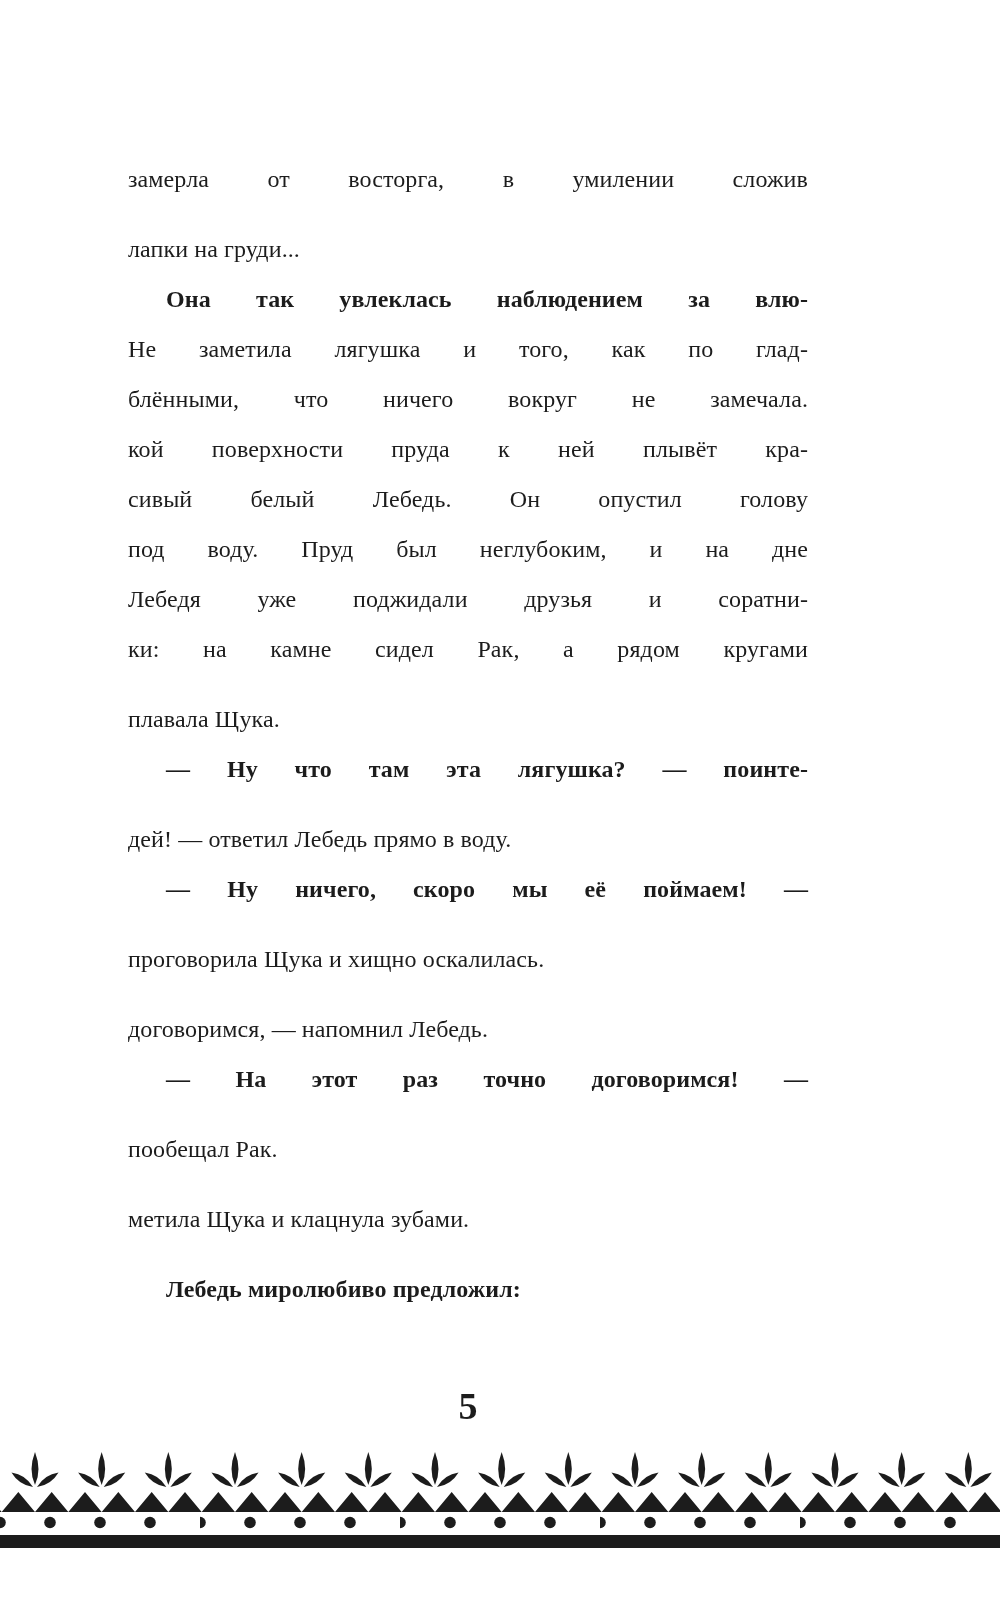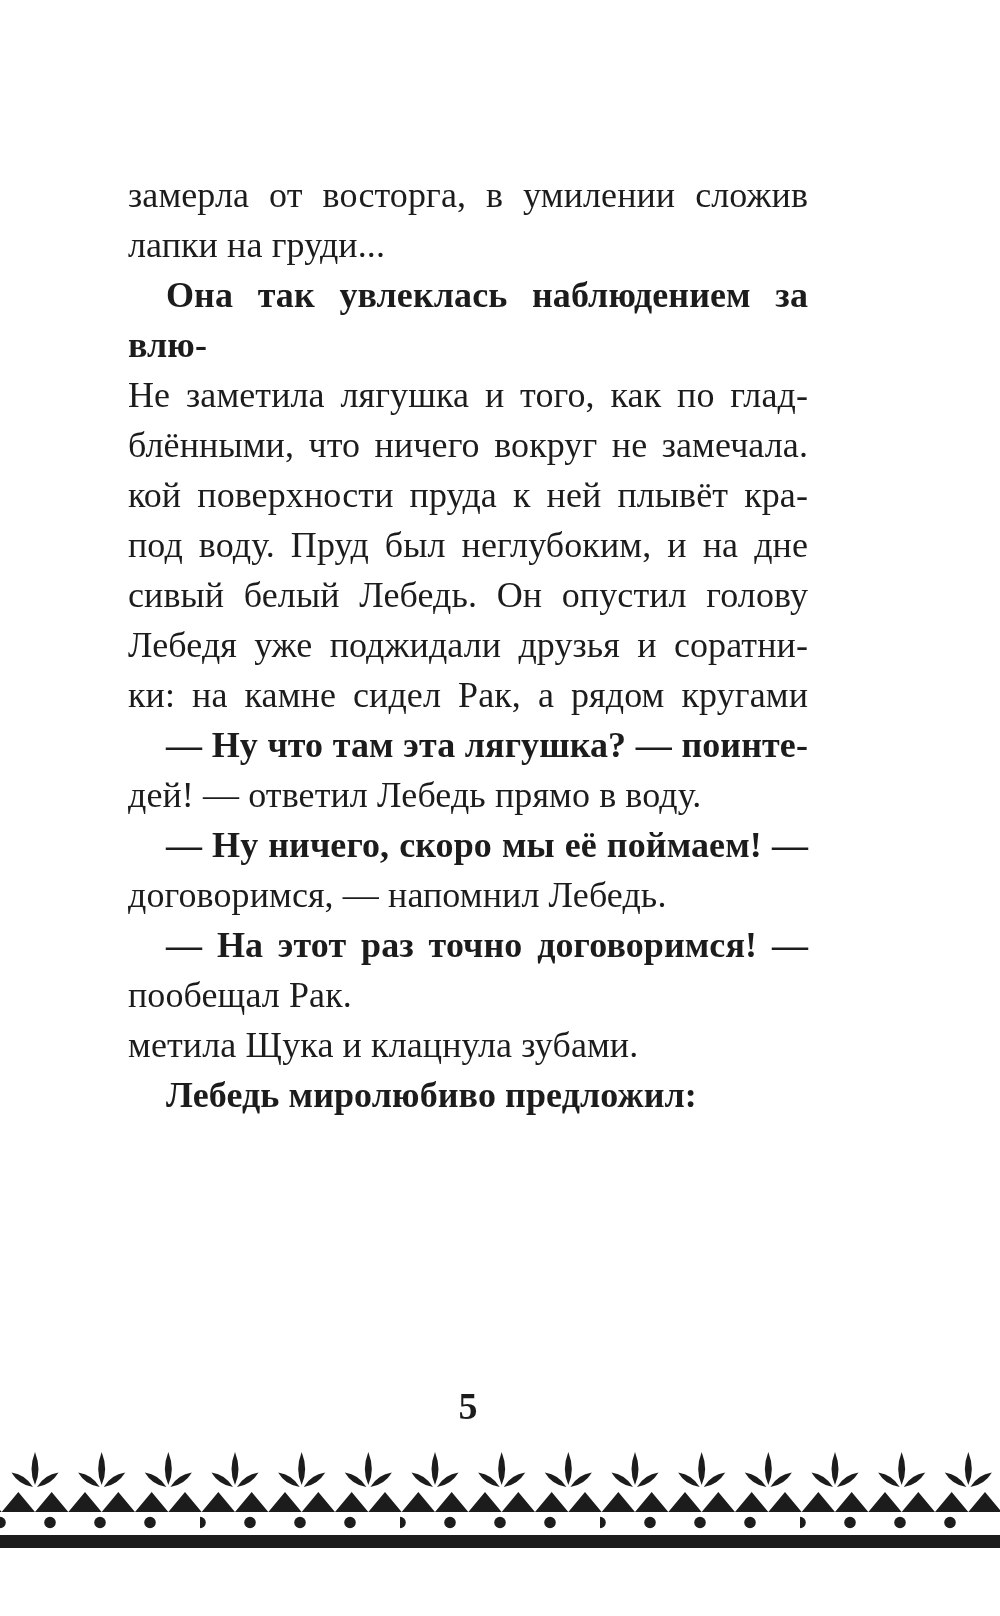--- a/index.html
+++ b/index.html
@@ -8,31 +8,31 @@
     width: 1000px;
     height: 1616px;
     background: var(--paper, #ffffff);
     color: var(--ink, #1c1c1c);
     font-family: "Liberation Serif", "DejaVu Serif", serif;
     overflow: hidden;
   }
   .text-block {
     position: absolute;
     left: 128px;
-    top: 170px;
+    top: 154px;
     width: 680px;
-    font-size: 36px;
+    font-size: 24px;
     line-height: 50px;
     letter-spacing: 0.1px;
   }
   .line {
     text-align: justify;
     text-align-last: justify;
   }
-  .line.last { text-align-last: left; }
+  .line.last { text-align-last: left; margin-top: 20px; }
   .line.first { text-indent: 38px; font-weight: bold; }
   .page-number {
     position: absolute;
     left: 128px;
     top: 1386px;
     width: 680px;
     text-align: center;
     font-size: 38px;
     font-weight: bold;
     line-height: 40px;
@@ -51,27 +51,29 @@
 
 <div class="page">
 
   <div class="text-block">
       <div class="line">замерла от восторга, в умилении сложив</div>
       <div class="line last">лапки на груди...</div>
       <div class="line first">Она так увлеклась наблюдением за влю-</div>
       <div class="line">Не заметила лягушка и того, как по глад-</div>
       <div class="line">блёнными, что ничего вокруг не замечала.</div>
       <div class="line">кой поверхности пруда к ней плывёт кра-</div>
+      <div class="line">сивый белый Лебедь. Он опустил голову</div>
       <div class="line">под воду. Пруд был неглубоким, и на дне</div>
-      <div class="line">сивый белый Лебедь. Он опустил голову</div>
       <div class="line">Лебедя уже поджидали друзья и соратни-</div>
       <div class="line">ки: на камне сидел Рак, а рядом кругами</div>
+      <div class="line last">плавала Щука.</div>
       <div class="line first">— Ну что там эта лягушка? — поинте-</div>
       <div class="line last">дей! — ответил Лебедь прямо в воду.</div>
       <div class="line first">— Ну ничего, скоро мы её поймаем! —</div>
+      <div class="line last">проговорила Щука и хищно оскалилась.</div>
       <div class="line last">договоримся, — напомнил Лебедь.</div>
       <div class="line first">— На этот раз точно договоримся! —</div>
       <div class="line last">пообещал Рак.</div>
       <div class="line last">метила Щука и клацнула зубами.</div>
       <div class="line first last">Лебедь миролюбиво предложил:</div>
     </div>
 
   <div class="page-number">5</div>
 
   <svg class="ornament" viewBox="0 0 1000 98" xmlns="http://www.w3.org/2000/svg" fill="currentColor" aria-hidden="true">

